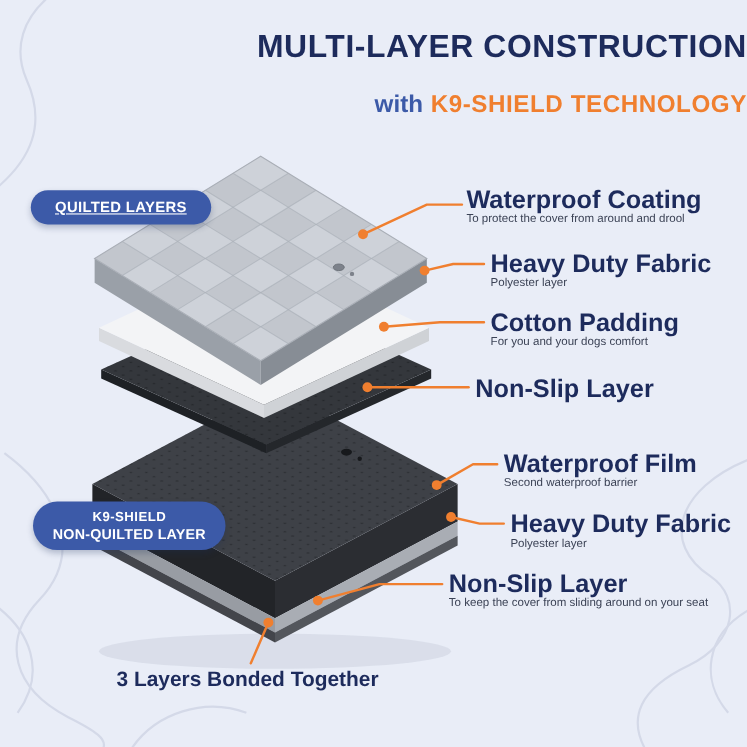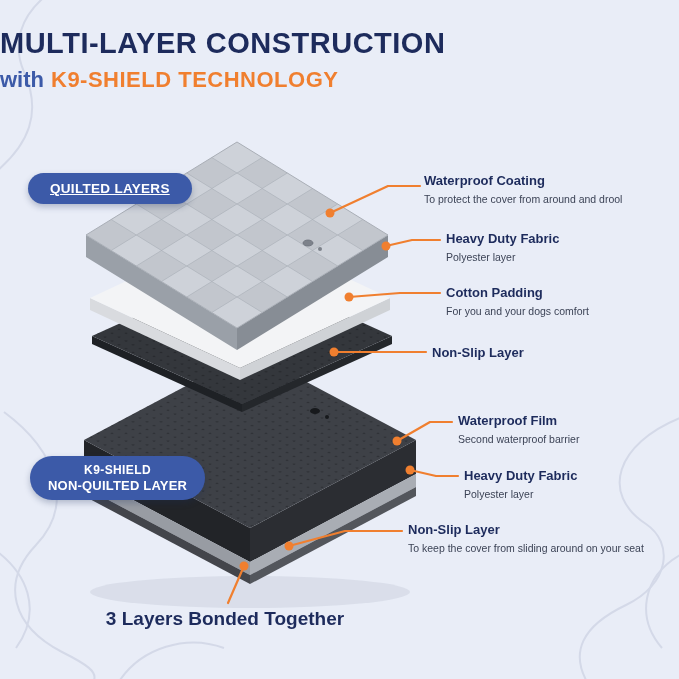--- a/index.html
+++ b/index.html
@@ -5,37 +5,37 @@
   * { margin:0; padding:0; box-sizing:border-box; }
   html,body { width:679px; height:679px; }
   body {
     font-family:"Liberation Sans", sans-serif;
     background:var(--background,#e9edf7);
     position:relative; overflow:hidden;
   }
   .canvas { position:absolute; inset:0; width:679px; height:679px; }
   .scene { position:absolute; inset:0; width:679px; height:679px; }
 
-  .header { position:absolute; top:27px; left:0; width:100%; text-align:left; }
+  .header { position:absolute; top:27px; left:0; width:100%; text-align:right; }
   .title { font-size:29px; font-weight:bold; color:var(--navy,#1d2b5c); letter-spacing:.5px; }
-  .subtitle { font-size:22px; font-weight:bold; margin-top:7px; }
+  .subtitle { font-size:22px; font-weight:bold; margin-top:22px; }
   .subtitle .prefix { color:var(--badge-blue,#3c5aa8); margin-right:7px; }
   .subtitle .brand  { color:var(--orange,#f07f2f); letter-spacing:.5px; }
 
   .badge {
     position:absolute; background:var(--badge-blue,#3c5aa8); color:#fff;
     font-weight:bold; border-radius:22px; box-shadow:0 3px 6px rgba(30,45,90,.28);
   }
   .badge-quilted { left:28px; top:173px; padding:8px 22px; font-size:13.5px; letter-spacing:.3px;text-decoration:underline; }
   .badge-nonquilted { left:30px; top:456px; padding:7px 18px; text-align:center; }
   .badge-nonquilted .line1 { font-size:12px; letter-spacing:.4px; }
   .badge-nonquilted .line2 { font-size:13px; letter-spacing:.2px; margin-top:1px; }
 
   .callout { position:absolute; }
-  .callout-title { font-size:13px; font-weight:bold; color:var(--navy,#1d2b5c); line-height:20px; }
+  .callout-title { font-size:23px; font-weight:bold; color:var(--navy,#1d2b5c); line-height:20px; }
   .callout-desc { font-size:10.5px; color:#3c4356; margin-top:2px; line-height:13px; }
   .c1{left:424px;top:171px}.c2{left:446px;top:229px}.c3{left:446px;top:283px}
   .c4{left:432px;top:343px}.c5{left:458px;top:411px}.c6{left:464px;top:466px}
   .c7{left:408px;top:520px}
 
   .footer-label {
     position:absolute; left:95px; top:608px; width:260px; text-align:center;
     font-size:19px; font-weight:bold; color:var(--navy,#1d2b5c);
   }
 

